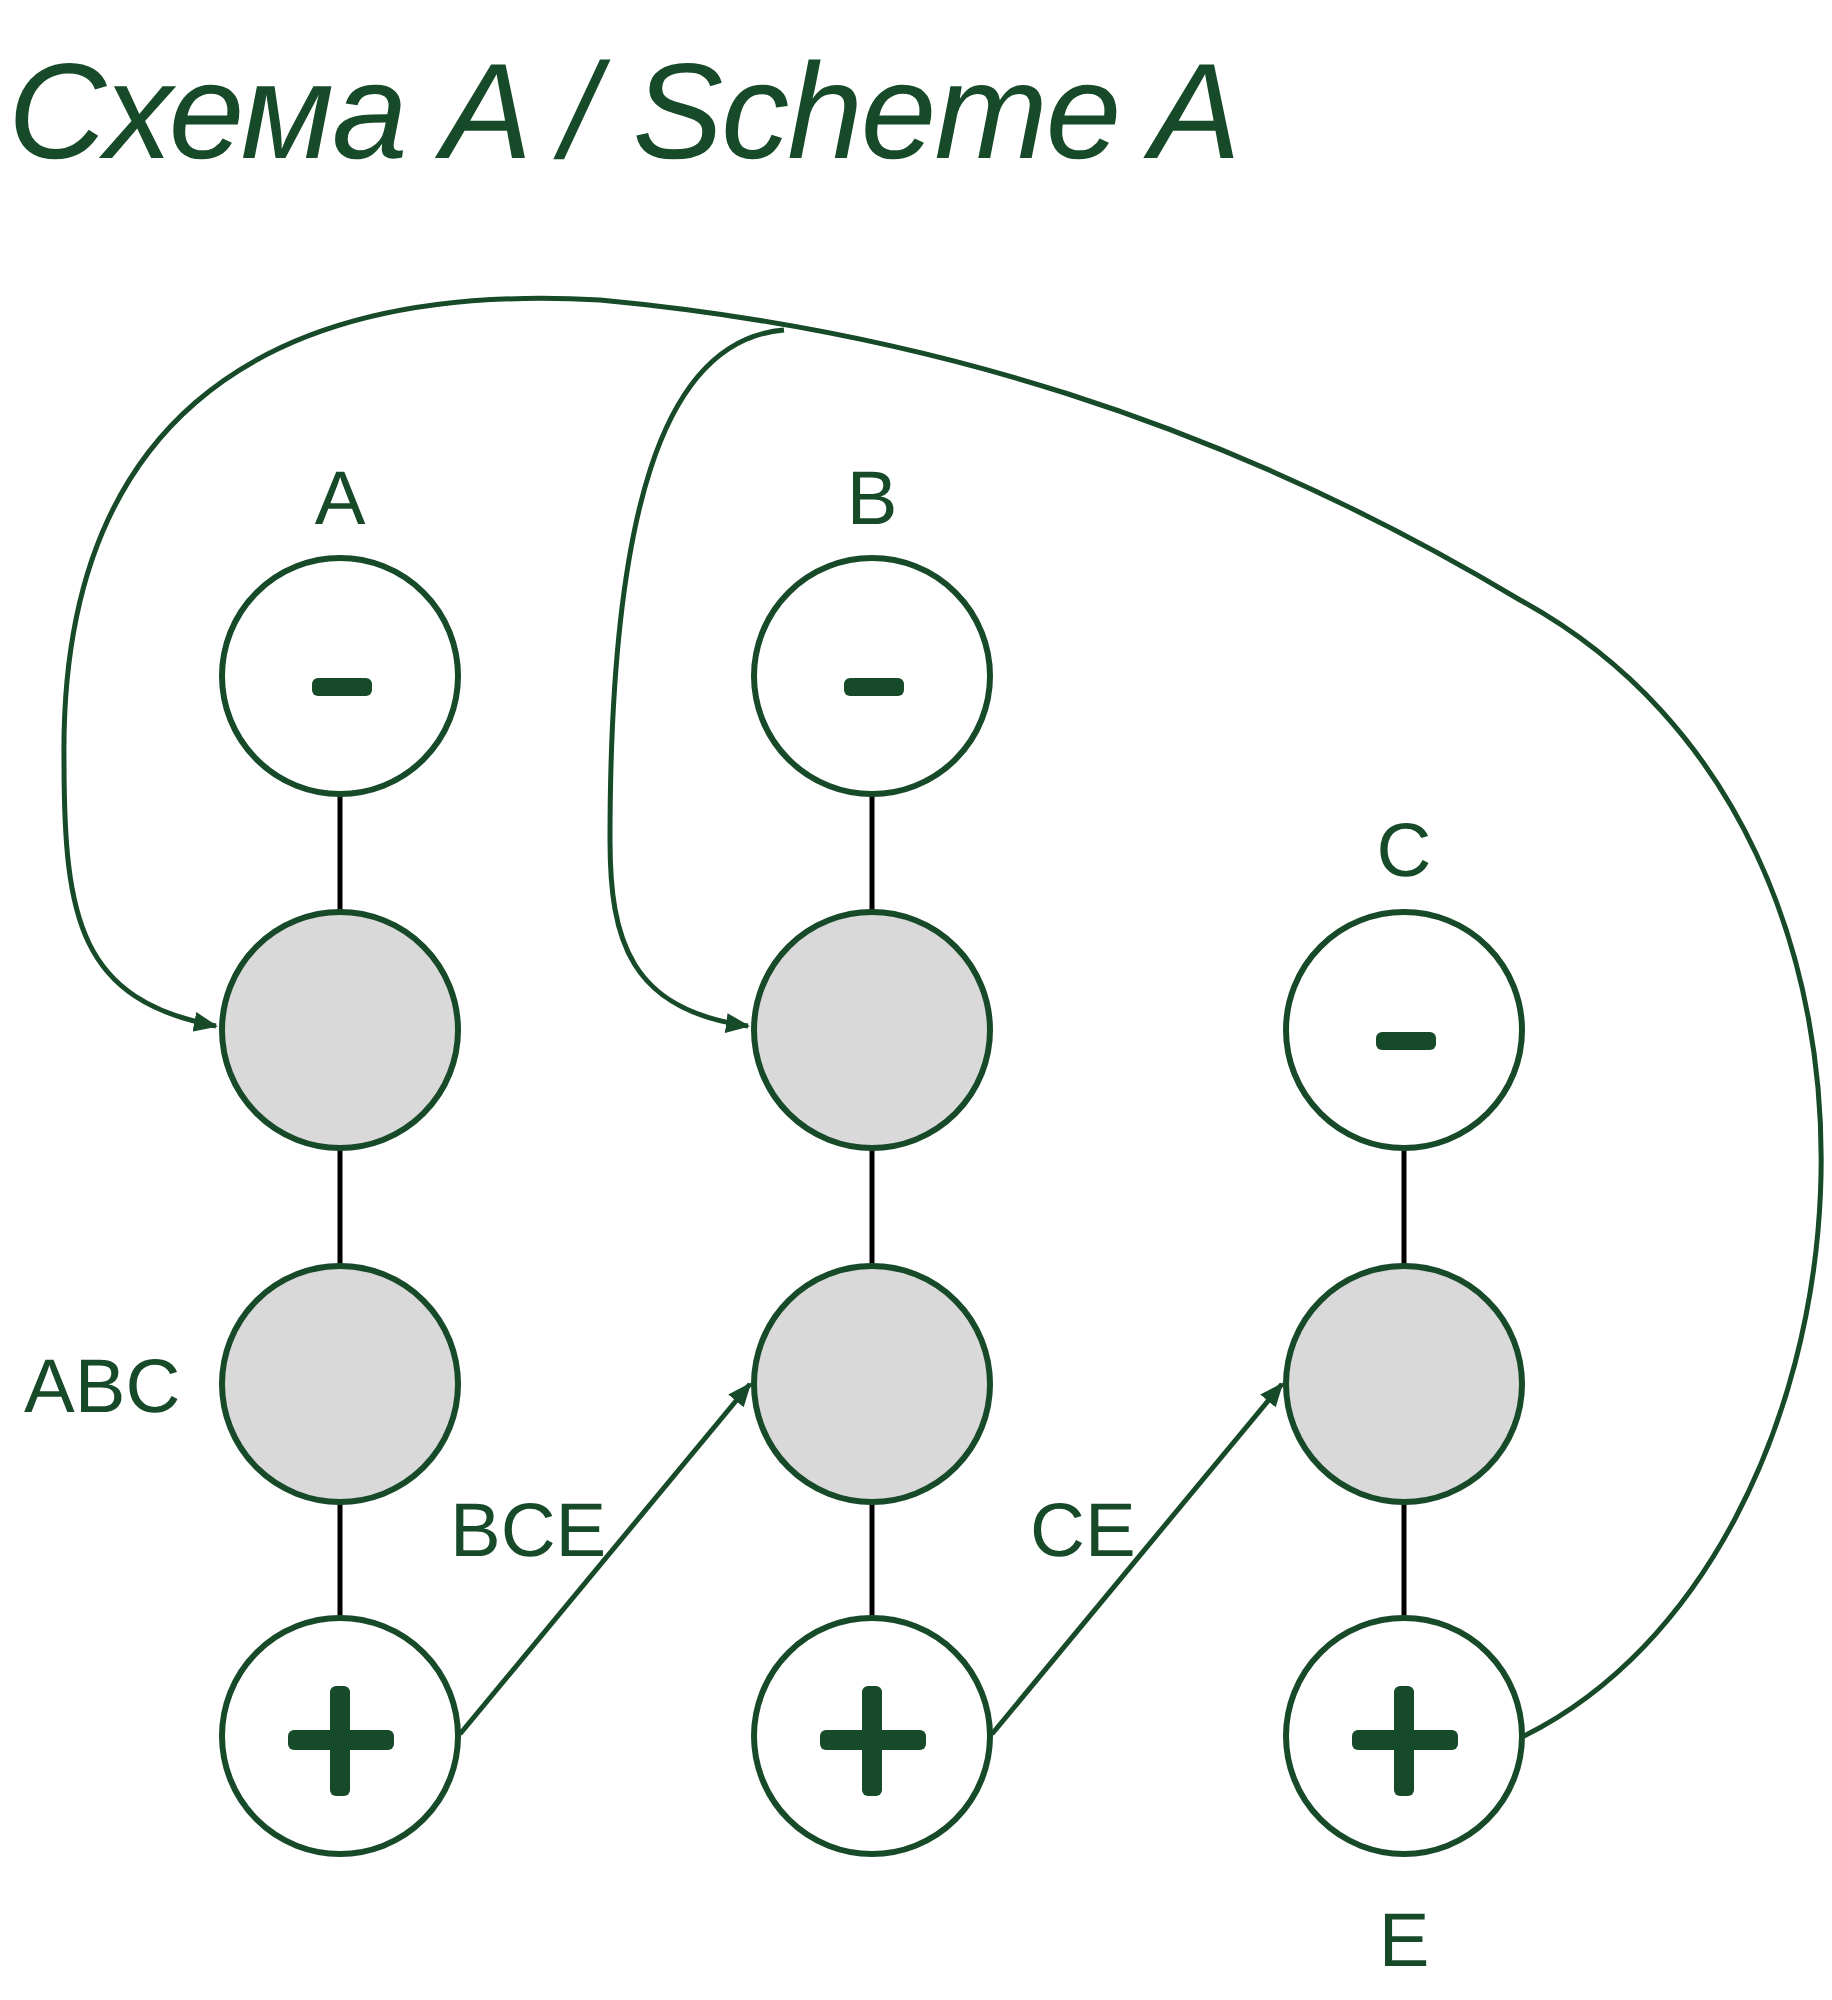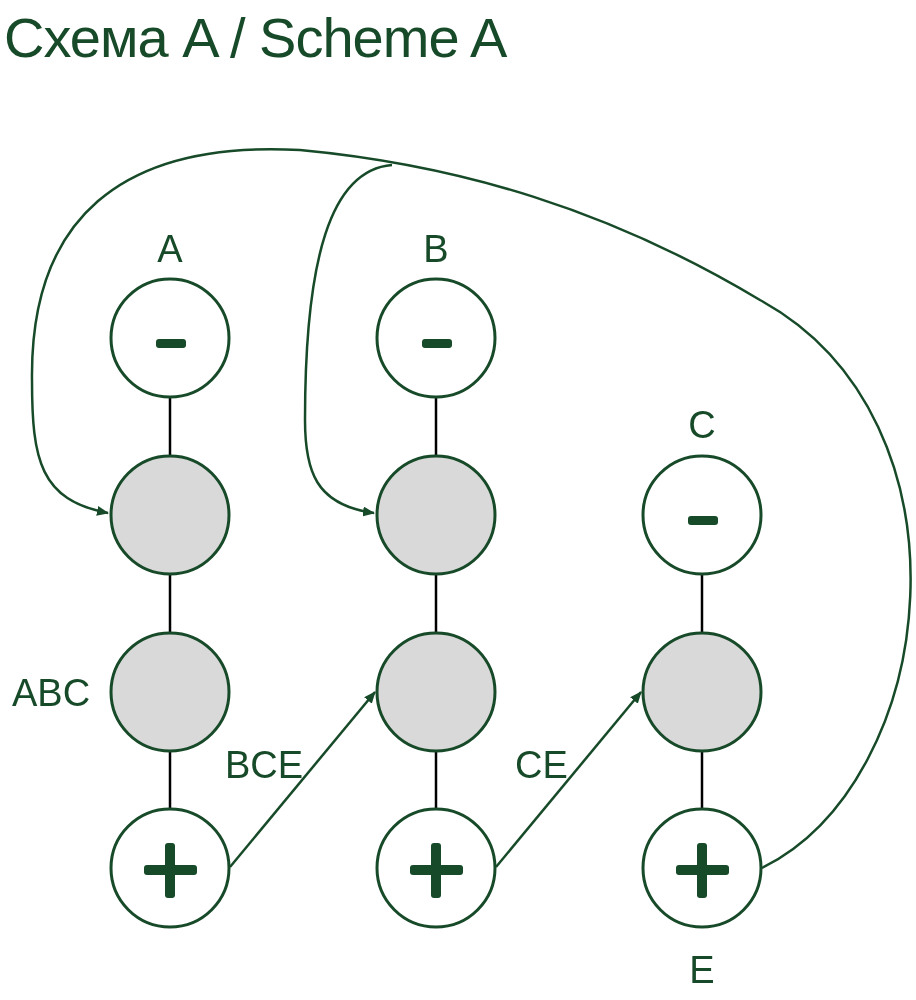--- a/index.html
+++ b/index.html
@@ -1,21 +1,21 @@
 <!DOCTYPE html>
 <html><head>
   <meta charset="utf-8">
   <style>
     html, body { margin: 0; padding: 0; background: #ffffff; }
     body { width: 916px; height: 1000px; position: relative; overflow: hidden; }
     .title {
-      position: absolute; left: 4px; top: 10px;
+      position: absolute; left: 4px; top: 22px;
       font-family: "Liberation Sans", "DejaVu Sans", sans-serif;
-      font-size: 56px; color: #174a28; letter-spacing: -1px;
-      white-space: nowrap; line-height: 1;
+      font-size: 68px; color: #174a28; letter-spacing: -1px;
+      white-space: nowrap; line-height: 1; font-style: italic;
     }
     svg#diagram { position: absolute; left: 0; top: 0; }
     .lbl { font-family: "Liberation Sans", "DejaVu Sans", sans-serif; font-size: 38px; fill: #174a28; }
   </style>
 </head>
 <body>
 
 <div class="title">Схема A / Scheme A</div>
 
 <svg id="diagram" width="916" height="1000" viewBox="0 0 916 1000">

